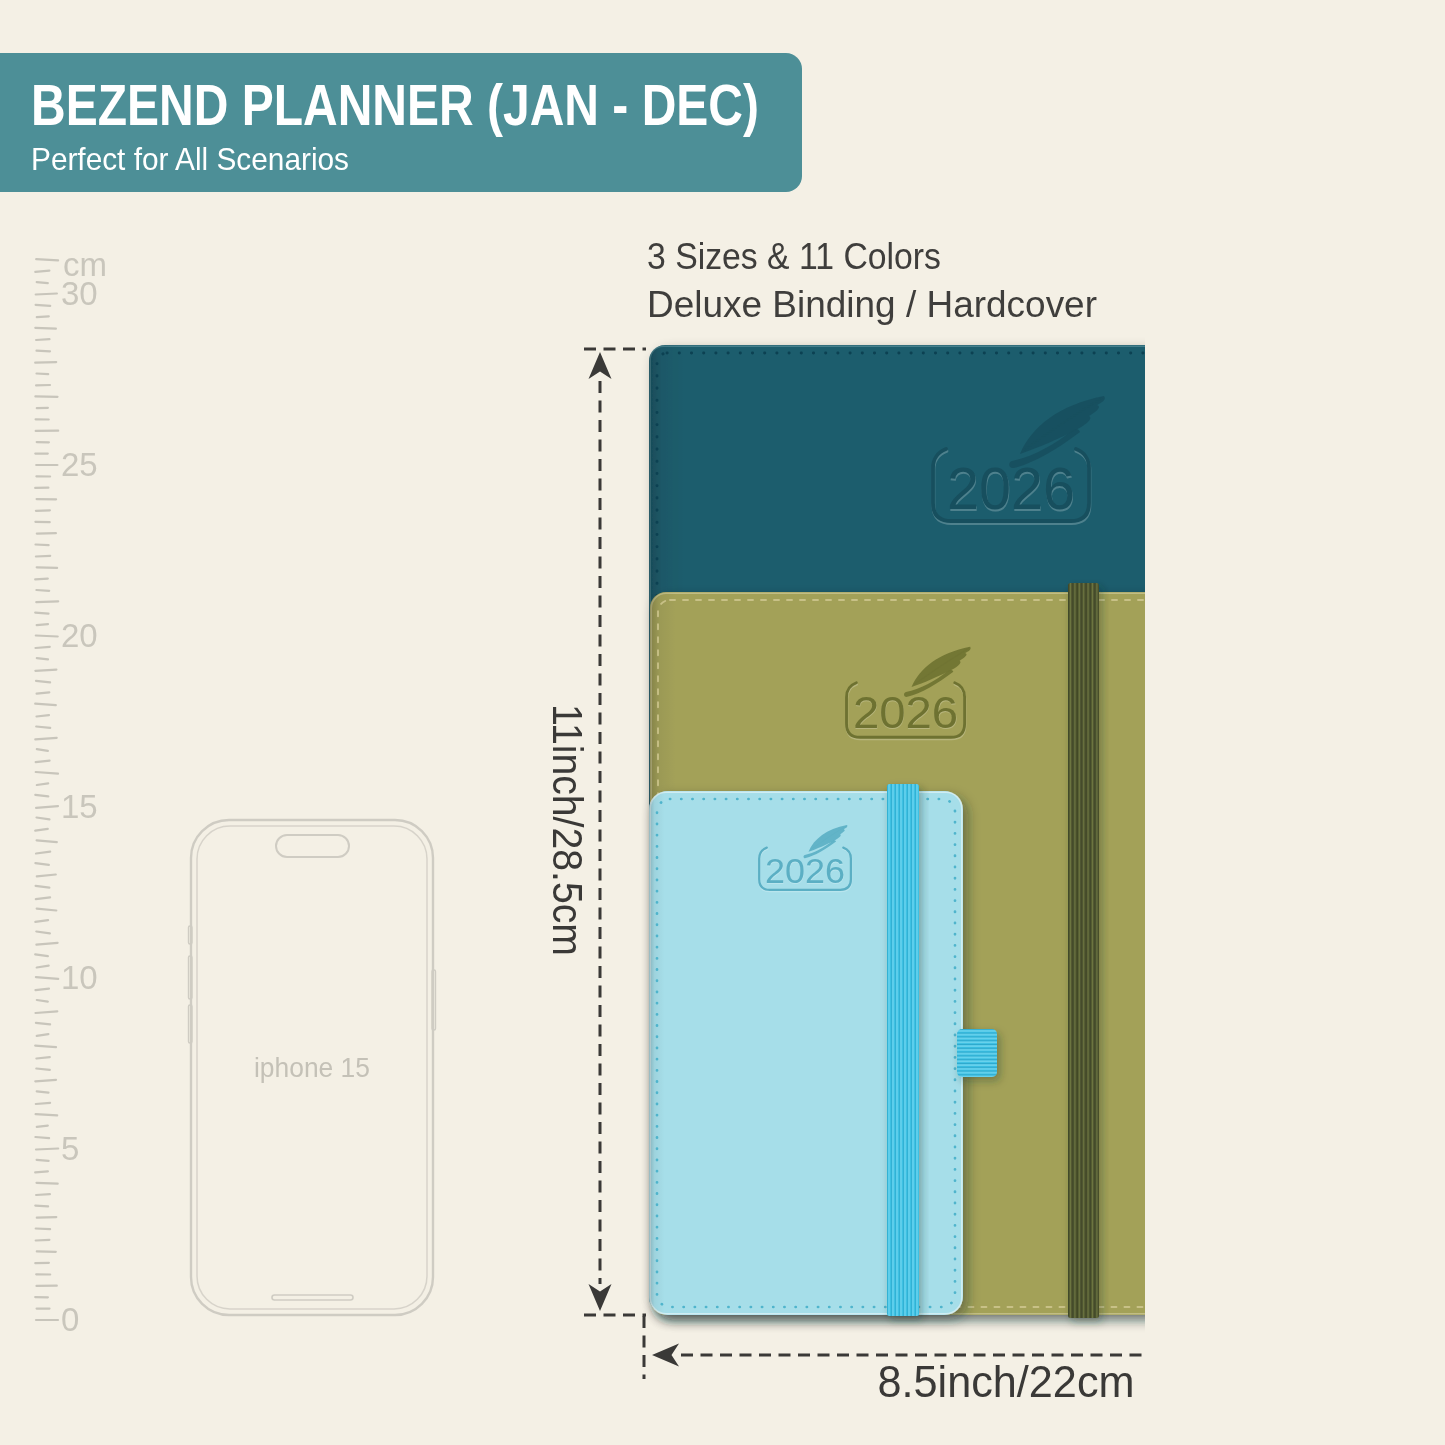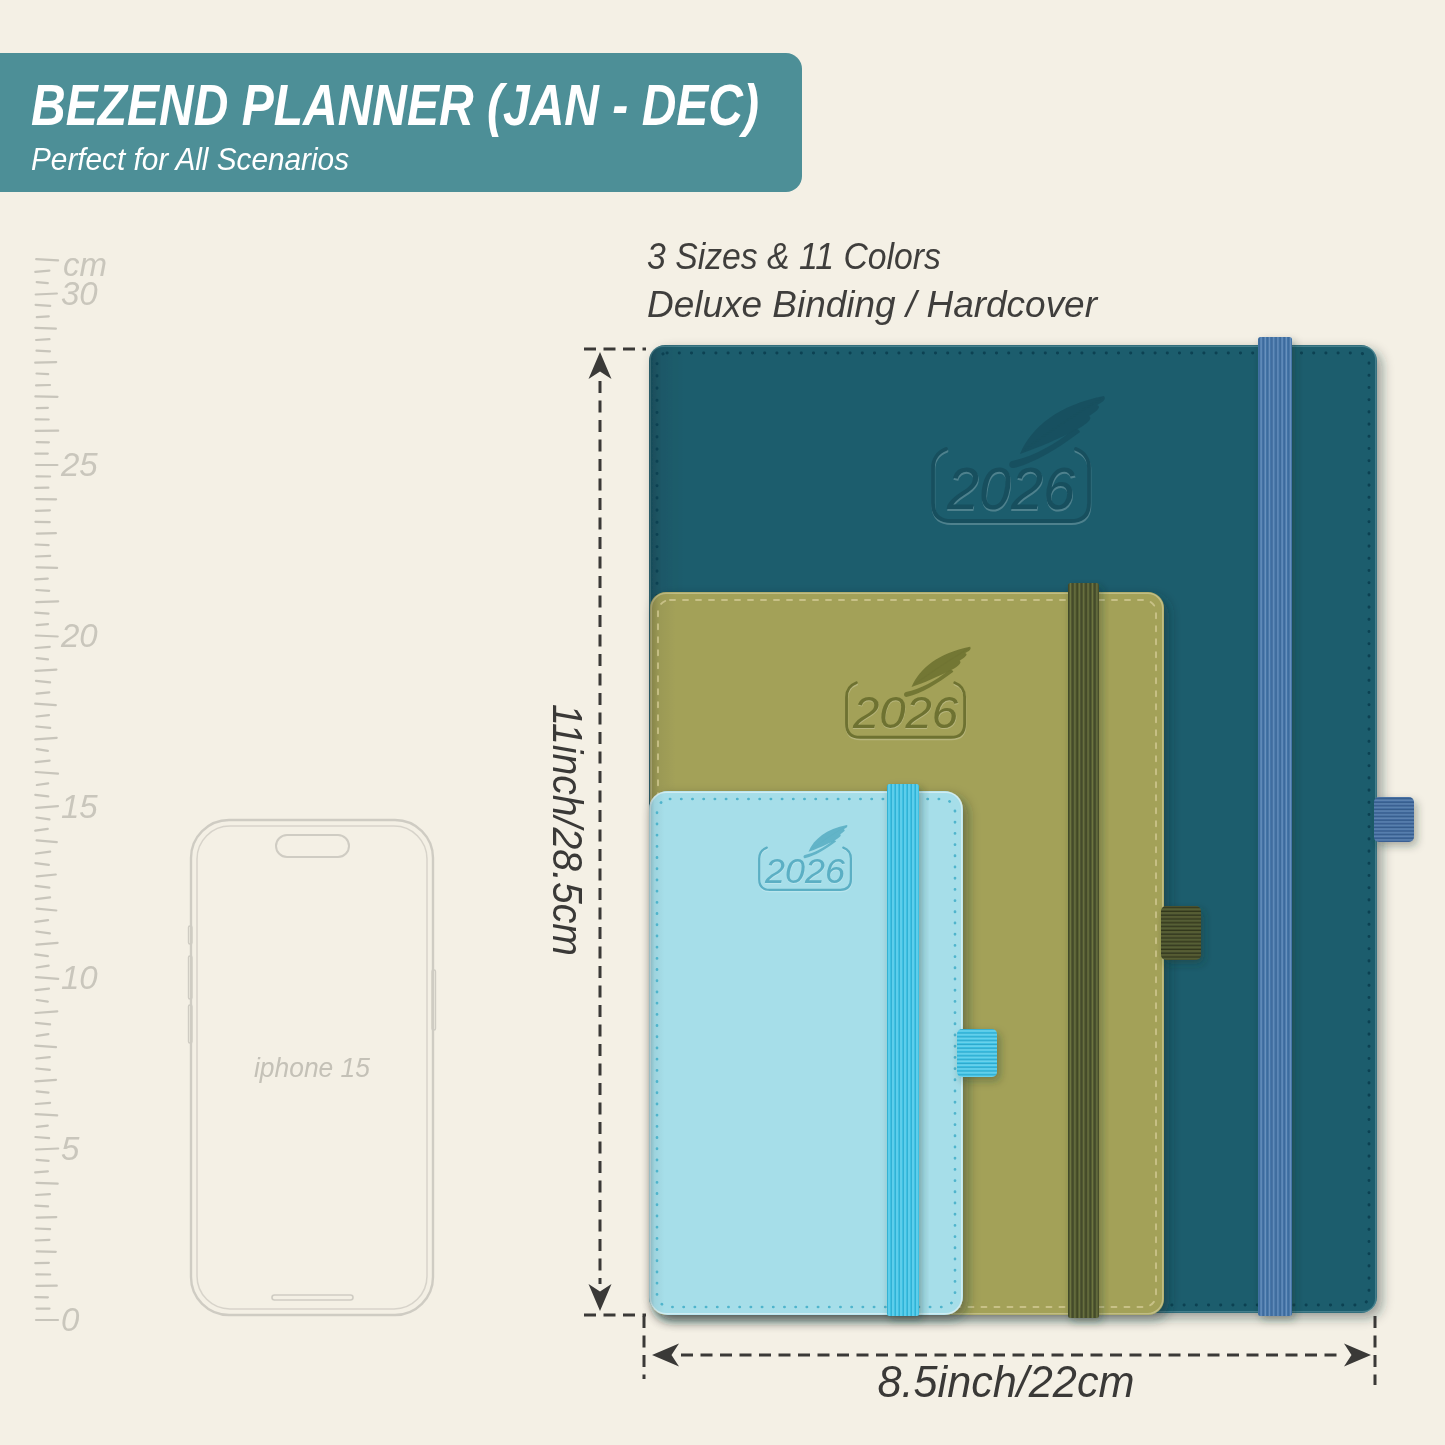--- a/index.html
+++ b/index.html
@@ -1,17 +1,17 @@
 <!DOCTYPE html>
 <html><head>
 <meta charset="utf-8">
 <title>Planner</title>
 <style>
   html,body { margin:0; padding:0; background:#F4F0E5; }
-  #stage { position:relative; width:1445px; height:1445px; overflow:hidden; font-family:"Liberation Sans", sans-serif;font-style:italic; }
+  #stage { position:relative; width:1145px; height:1445px; overflow:hidden; font-family:"Liberation Sans", sans-serif; }
 </style>
 </head>
 <body>
 <div id="stage">
 <svg width="1445" height="1445" viewBox="0 0 1445 1445">
 <defs>
   <pattern id="pbandblue" patternUnits="userSpaceOnUse" width="4.2" height="8">
     <rect width="4.2" height="8" fill="#4474A8"></rect>
     <rect x="0.5" width="1.1" height="8" fill="#6E95C0"></rect>
     <rect x="3.1" width="0.7" height="8" fill="#35608f"></rect>

